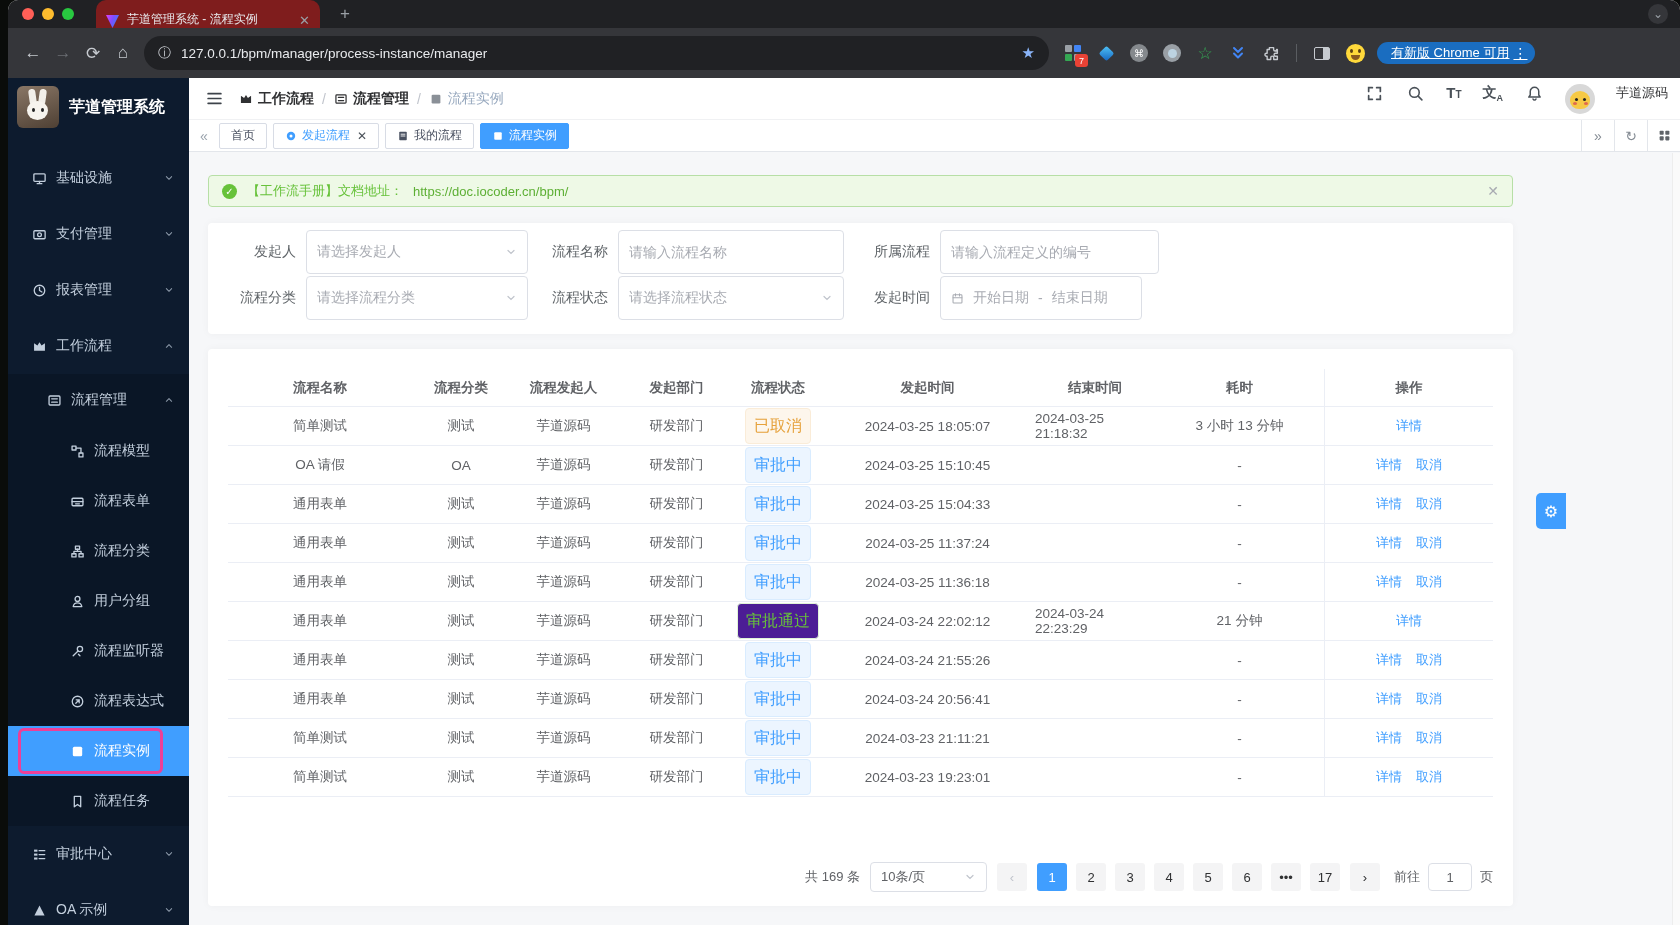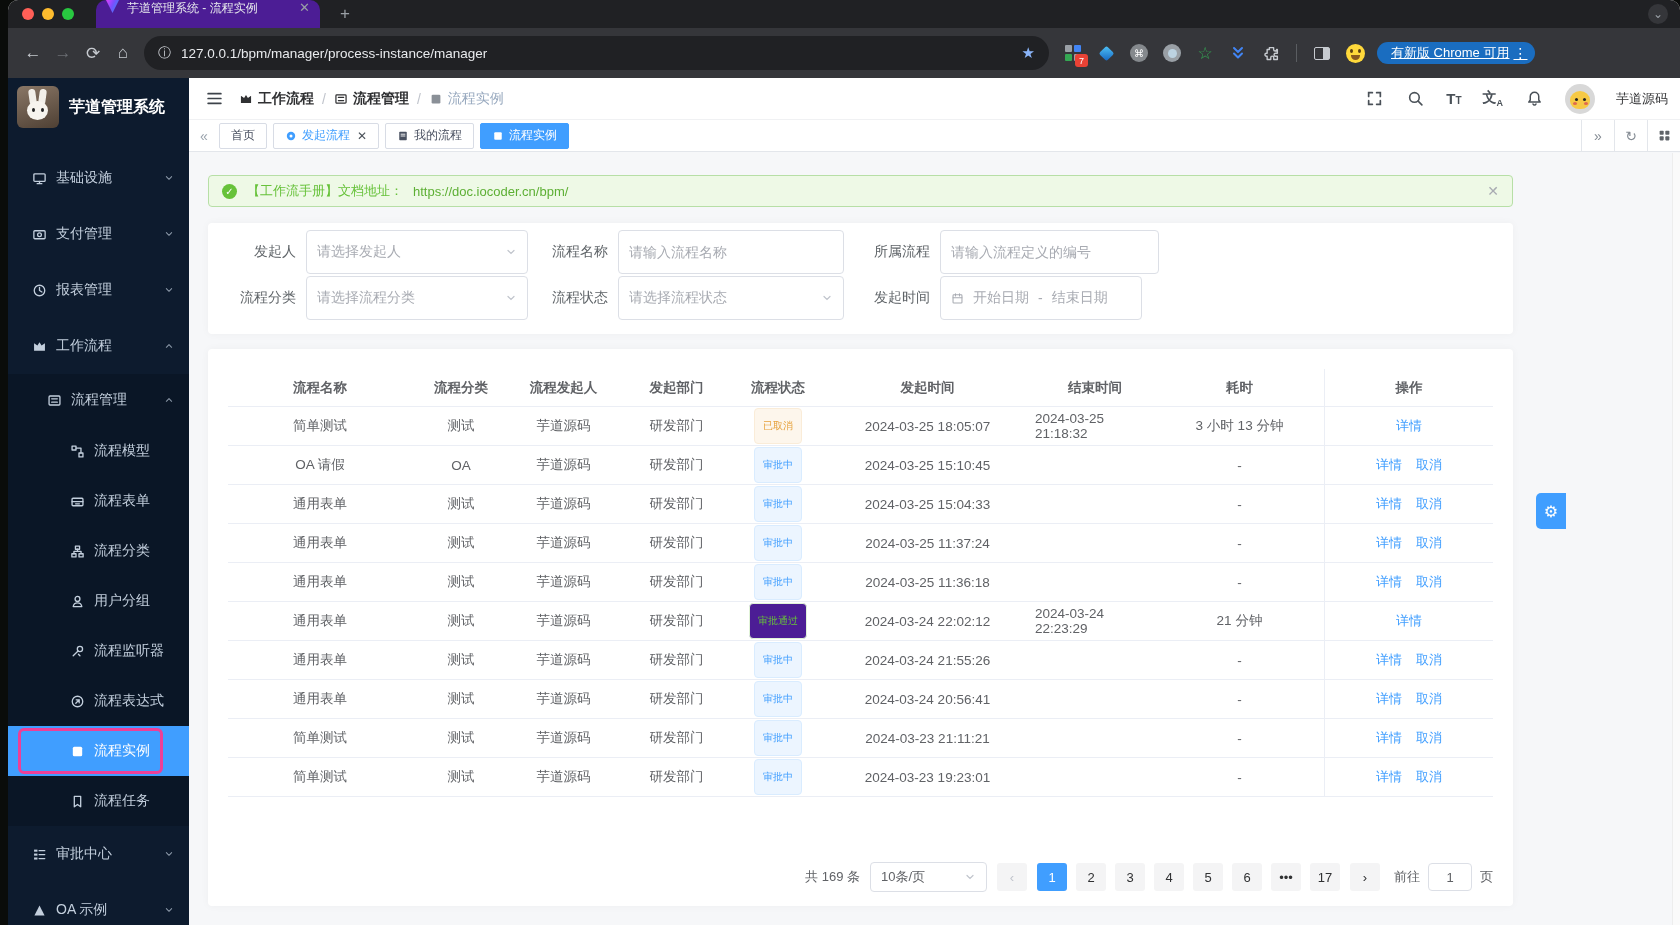--- a/index.html
+++ b/index.html
@@ -5,21 +5,21 @@
   * { box-sizing: border-box; margin: 0; padding: 0; }
   html,body { width:1680px; height:925px; }
   body { background:#0a0c0a; font-family:"Liberation Sans","DejaVu Sans",sans-serif; position:relative; overflow:hidden; }
   .window { position:absolute; left:8px; top:0; width:1672px; height:925px; border-radius:10px 10px 0 0; overflow:hidden; background:#fff; }
 
   
   .tabstrip { position:relative; height:28px; background:#202124; }
   .traffic { position:absolute; left:14px; top:8px; display:flex; gap:8px; }
   .light { width:12px; height:12px; border-radius:50%; }
   .light.r { background:#ff5f57; } .light.y { background:#febc2e; } .light.g { background:#28c840; }
-  .btab { position:absolute; left:88px; top:0; width:224px; height:28px; background:#4c1d95; border-radius:10px 10px 0 0; display:flex; align-items:flex-start; gap:8px; padding:0 10px; color:#e8eaed; font-size:12px; }
+  .btab { position:absolute; left:88px; top:0; width:224px; height:28px; background:#7f1d1d; border-radius:10px 10px 0 0; display:flex; align-items:flex-end; gap:8px; padding:0 10px; color:#e8eaed; font-size:12px; }
   .favicon { width:13px; height:13px; clip-path:polygon(0 0,100% 0,50% 100%); background:linear-gradient(115deg,#e040fb 0%,#7c4dff 45%,#2196f3 100%); flex:none; }
   .btab-title { flex:1; white-space:nowrap; overflow:hidden; }
   .btab-close { color:#9aa0a6; font-size:13px; }
   .newtab { position:absolute; left:326px; top:3px; color:#9aa0a6; font-size:17px; width:22px; height:22px; display:flex; align-items:center; justify-content:center; }
   .tabsearch { position:absolute; right:12px; top:4px; color:#9aa0a6; font-size:12px; width:20px; height:20px; display:flex; align-items:center; justify-content:center; background:#35363a; border-radius:50%; }
 
   .toolbar { height:50px; background:#35363a; display:flex; align-items:center; padding:0 10px; }
   .nav-ic { width:30px; height:30px; display:flex; align-items:center; justify-content:center; color:#c7cbd0; font-size:17px; flex:none; }
   .nav-ic.dim { color:#6b6e73; }
   .urlbar { margin-left:6px; width:905px; height:34px; background:#202124; border-radius:17px; display:flex; align-items:center; gap:10px; padding:0 14px; flex:none; }
@@ -72,21 +72,21 @@
 
   .main { position:absolute; left:181px; top:0; right:0; bottom:0; }
   .m-header { height:42px; background:#fff; display:flex; align-items:center; padding:0 10px 0 14px; border-bottom:1px solid #f0f1f3; }
   .burger { width:22px; height:22px; color:#3d434a; display:flex; align-items:center; justify-content:center; }
   .burger svg { width:17px; height:17px; }
   .crumbs { display:flex; align-items:center; gap:8px; margin-left:14px; font-size:14px; }
   .crumb { display:flex; align-items:center; gap:5px; color:#303133; font-weight:bold; }
   .crumb .cic { width:14px; height:14px; display:flex; } .crumb .cic svg { width:14px; height:14px; }
   .crumb.muted { color:#97a8be; font-weight:normal; }
   .crumb-sep { color:#c0c4cc; font-weight:normal; }
-  .h-right { margin-left:auto; display:flex; align-items:center; gap:21px; }
+  .h-right { margin-left:auto; display:flex; gap:21px; }
   .hicon { color:#4a5158; width:20px; height:20px; display:flex; align-items:center; justify-content:center; }
   .hicon svg { width:17px; height:17px; }
   .tt { font-size:15px; font-weight:bold; color:#4a5158; }
   .tt small { font-size:10px; }
   .wenA { font-size:14px; color:#4a5158; font-weight:bold; }
   .wenA small { font-size:9px; vertical-align:sub; }
   .avatar { width:30px; height:30px; border-radius:50%; background:#d8d8d8; position:relative; overflow:hidden; }
   .avatar .body { position:absolute; left:5px; top:7px; width:20px; height:18px; background:#f6c945; border-radius:50% 50% 45% 45%; }
   .avatar .ae { position:absolute; width:3px; height:3px; background:#222; border-radius:50%; top:14px; }
   .avatar .ae1 { left:10px; } .avatar .ae2 { left:18px; }
@@ -129,21 +129,21 @@
   .range .cal { width:13px; height:13px; color:#a8abb2; display:flex; flex:none; } .range .cal svg { width:13px; height:13px; }
   .range .rp { white-space:nowrap; }
 
   .table-card { position:absolute; left:19px; top:196px; width:1305px; height:557px; background:#fff; border-radius:4px; box-shadow:0 0 8px rgba(0,0,0,.04); }
   .tablewrap { position:absolute; left:20px; top:20px; width:1265px; }
   .trow { display:grid; grid-template-columns:184px 98px 107px 119px 84px 215px 120px 169px 169px; }
   .th, .td { display:flex; align-items:center; justify-content:center; border-bottom:1px solid #ebeef5; font-size:13.5px; }
   .th { height:38px; color:#606266; font-weight:bold; }
   .td { height:39px; color:#606266; }
   .col-op { border-left:1px solid #ebeef5; }
-  .tag { font-size:10px; height:36px; display:flex; align-items:center; padding:14px 8px; border-radius:4px; border:1px solid transparent; }
+  .tag { font-size:16px; height:36px; display:flex; align-items:center; padding:14px 8px; border-radius:4px; border:1px solid transparent; }
   .tag.primary { color:#409eff; background:#ecf5ff; border-color:#d9ecff; }
   .tag.warning { color:#e6a23c; background:#fdf6ec; border-color:#faecd8; }
   .tag.success { color:#67c23a; background:#4c1d95; border-color:#e1f3d8; }
   .act { color:#409eff; font-size:13px; cursor:pointer; }
   .td .acts { display:flex; gap:14px; }
 
   .pager { position:absolute; right:20px; top:512px; height:32px; display:flex; align-items:center; gap:10px; font-size:13px; color:#606266; }
   .pg-select { width:117px; height:30px; border:1px solid #dcdfe6; border-radius:4px; display:flex; align-items:center; justify-content:space-between; padding:0 10px; color:#606266; }
   .pg-select .dn { width:12px; height:12px; color:#c0c4cc; display:flex; } .pg-select .dn svg { width:12px; height:12px; }
   .pg-pages { display:flex; gap:9px; align-items:center; }

